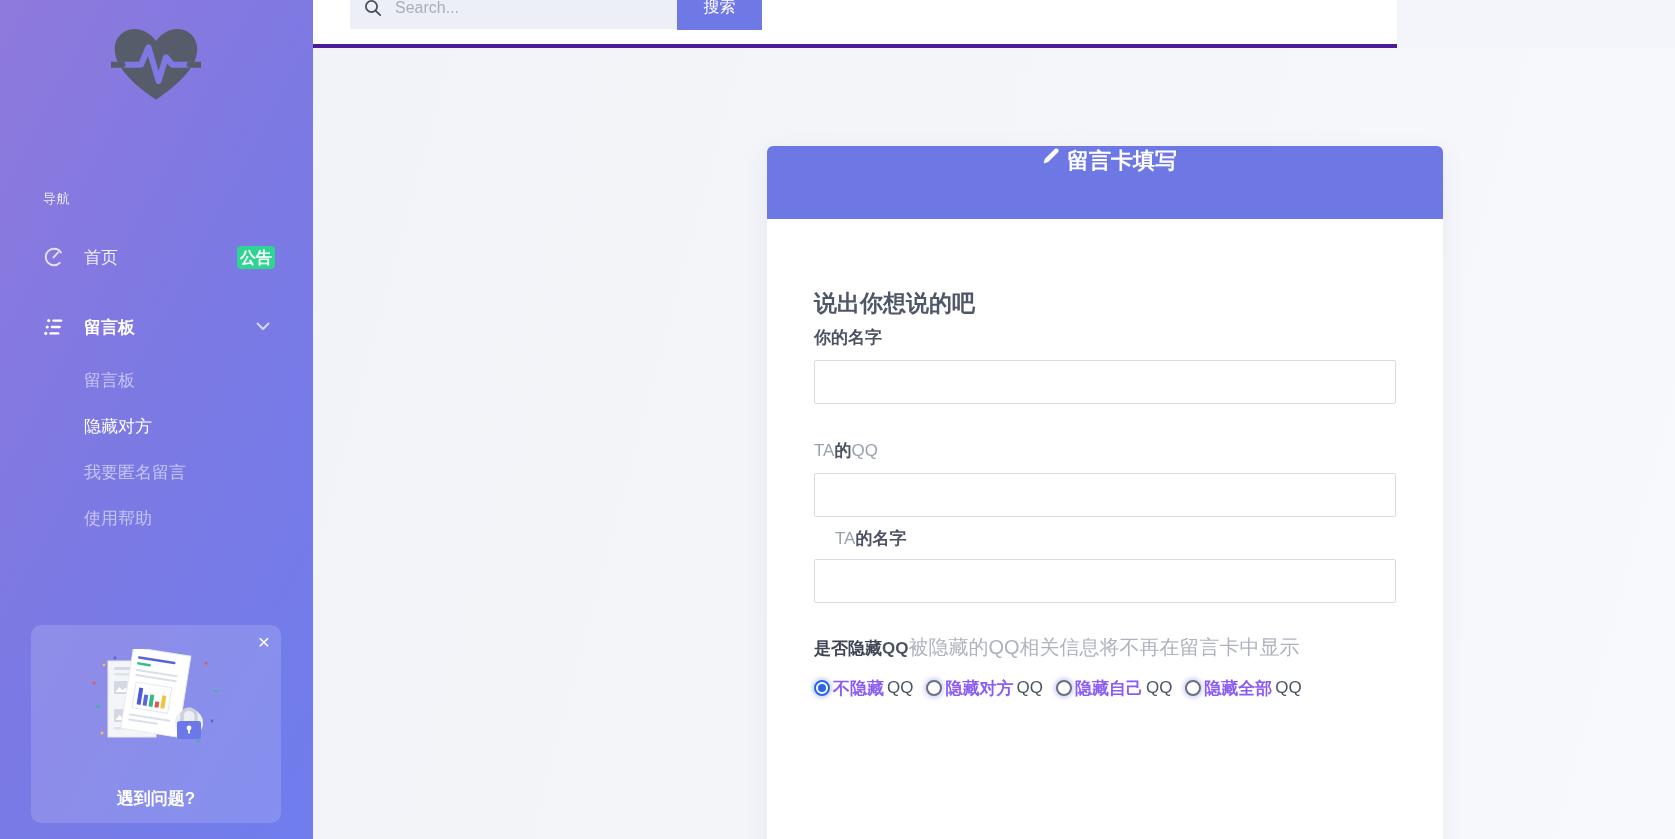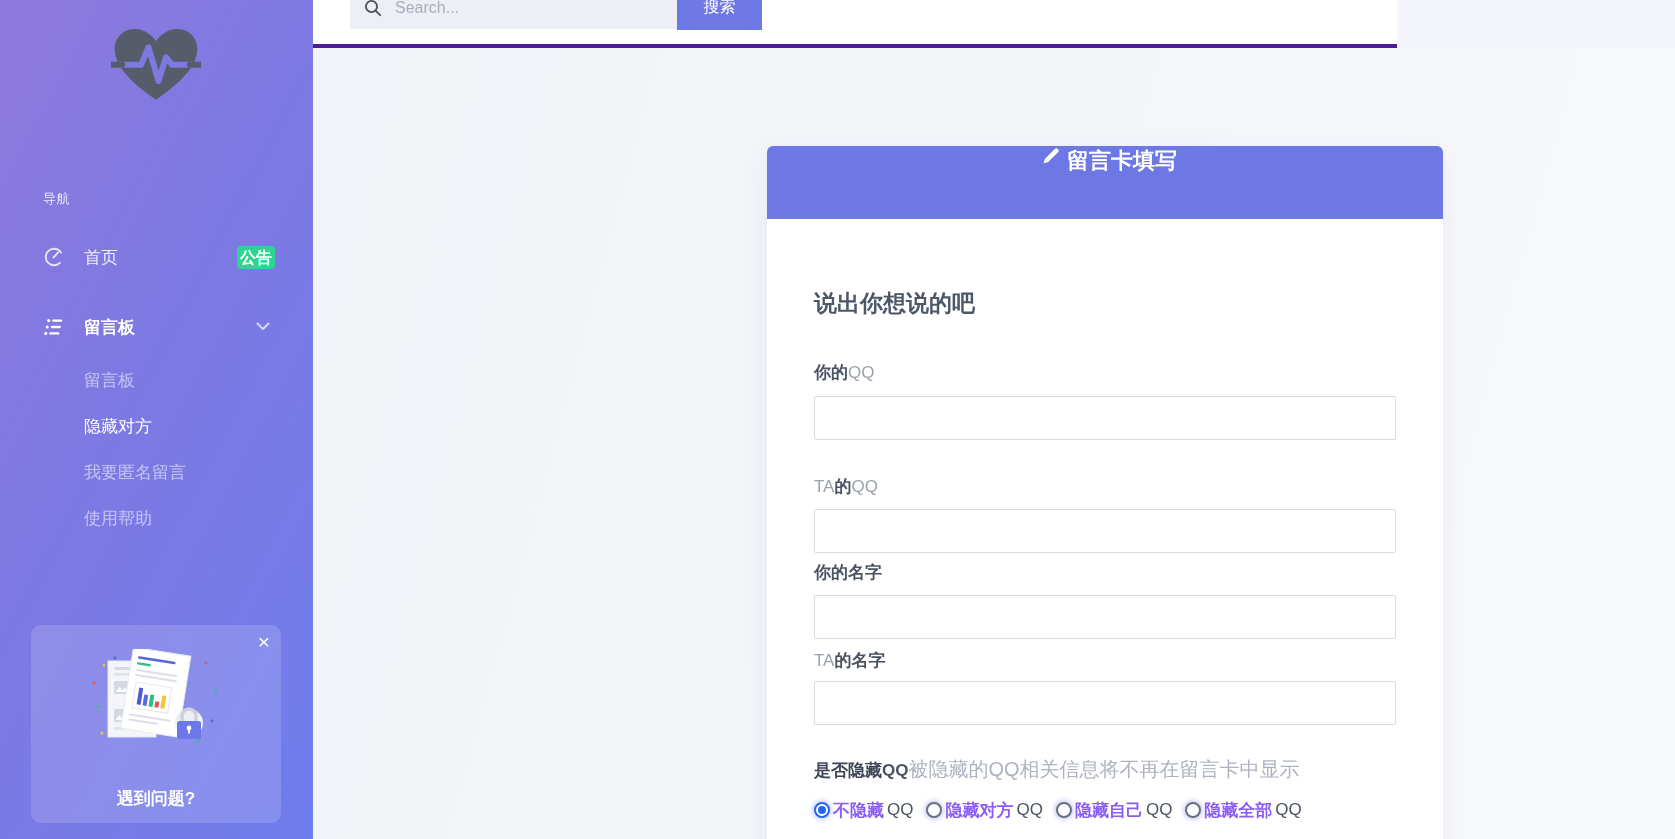--- a/index.html
+++ b/index.html
@@ -60,21 +60,21 @@
   .body-heading { font-size:23px; font-weight:700; color:#4e5768;
                   height:30px; line-height:30px; }
   .fg .field-label { font-size:17px; line-height:22px; }
   .fl-emph { font-weight:700; color:#4b5363; }
   .fl-muted { font-weight:400; color:#9aa1ae; }
   .fg input { width:100%; height:44px; border:1px solid #d8dbe1; border-radius:2px; background:#fff;
               font-size:16px; color:#4b5363; padding:0 10px; outline:none; }
   .fg1 { margin-top:44px; } .fg1 .field-label { margin-bottom:12px; }
   .fg2 { margin-top:9px;  } .fg2 .field-label { margin-bottom:11px; }
   .fg3 { margin-top:36px; } .fg3 .field-label { margin-bottom:11px; }
-  .fg4 { margin-top:11px; } .fg4 .field-label { margin-bottom:9px; }
+  .fg4 { margin-top:11px; } .fg4 .field-label { margin-bottom:9px;margin-left:21px; }
   .hide-row { margin-top:33px; height:22px; line-height:22px; white-space:nowrap; }
   .hr-emph { font-size:17px; font-weight:700; color:#3e4554; }
   .hr-qq { font-size:17px; font-weight:700; color:#4b5363; }
   .hr-note { font-size:20px; color:#aeb3bf; }
   .radio-row { margin-top:18px; display:flex; align-items:center; gap:13px; height:24px; }
   .radio-opt { display:flex; align-items:center; gap:3px; cursor:pointer; white-space:nowrap; }
   .radio-dot { width:16px; height:16px; border-radius:50%; background:#fff; border:2px solid #6a7077;
                box-shadow:0 0 4px 2px rgba(143,152,247,.45); position:relative; flex:0 0 auto; }
   .radio-dot.checked { border-color:#2566ed; }
   .radio-dot.checked::after { content:""; position:absolute; left:2px; top:2px; width:8px; height:8px;
@@ -195,32 +195,28 @@
     <section class="card">
       <div class="card-header">
         <svg width="21" height="21" viewBox="0 0 20 20">
           <path fill="#fff" d="M3.4 16.6 L4.7 12.2 L14.1 2.8 a1.9 1.9 0 0 1 2.7 0 l0.4 0.4 a1.9 1.9 0 0 1 0 2.7 L7.8 15.3 Z"></path>
         </svg>
         <span class="card-title">留言卡填写</span>
       </div>
       <div class="card-body">
         <div class="body-heading">说出你想说的吧</div>
 
-        <div class="fg fg1">
-          <div class="field-label"><span class="fl-emph">你的</span><span class="fl-muted">QQ</span></div>
+
+        <div class="fg fg2">
+          <div class="field-label"><span class="fl-emph">你的名字</span></div>
           <input type="text" style="">
         </div>
 
         <div class="fg fg3">
           <div class="field-label"><span class="fl-muted">TA</span><span class="fl-emph">的</span><span class="fl-muted">QQ</span></div>
-          <input type="text" style="">
-        </div>
-
-        <div class="fg fg2">
-          <div class="field-label"><span class="fl-emph">你的名字</span></div>
           <input type="text" style="">
         </div>
 
         <div class="fg fg4">
           <div class="field-label"><span class="fl-muted">TA</span><span class="fl-emph">的名字</span></div>
           <input type="text" style="">
         </div>
 
         <div class="hide-row"><span class="hr-emph">是否隐藏</span><span class="hr-qq">QQ</span><span class="hr-note">被隐藏的QQ相关信息将不再在留言卡中显示</span></div>
 

